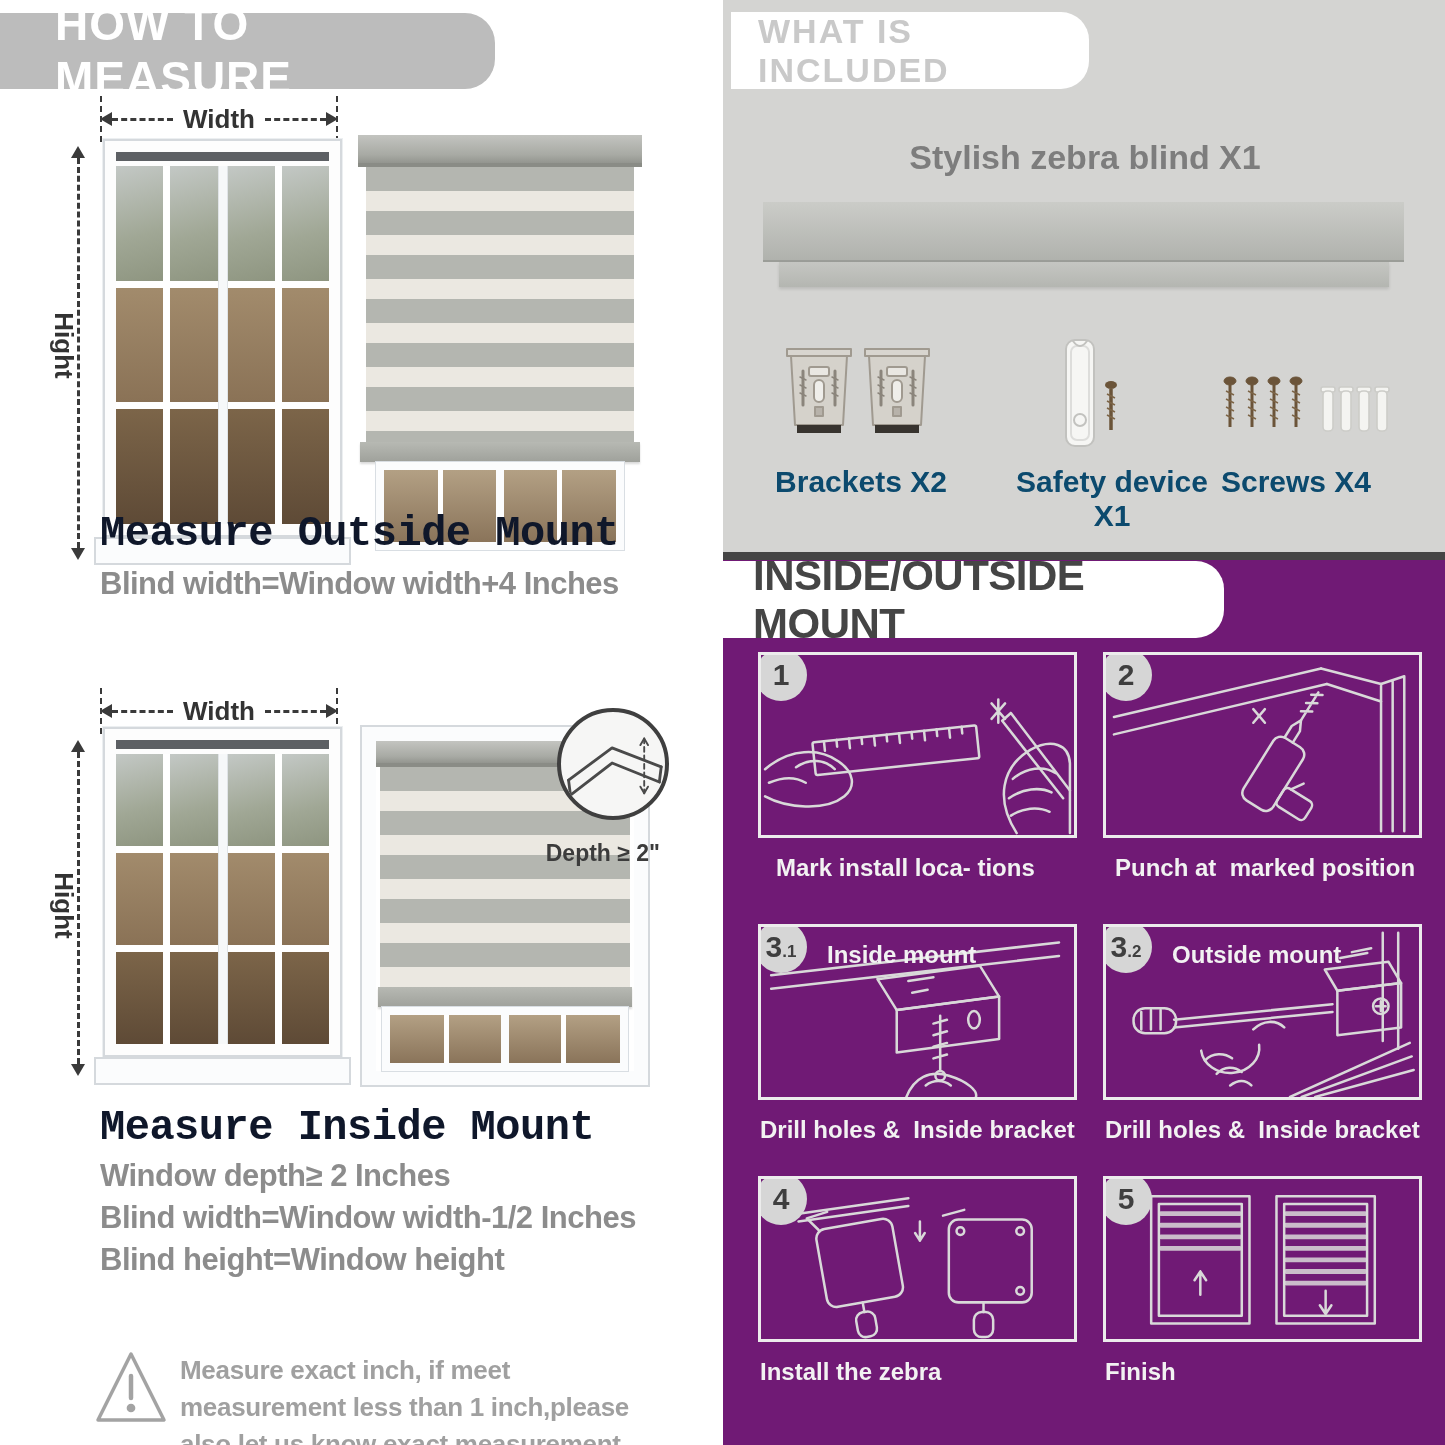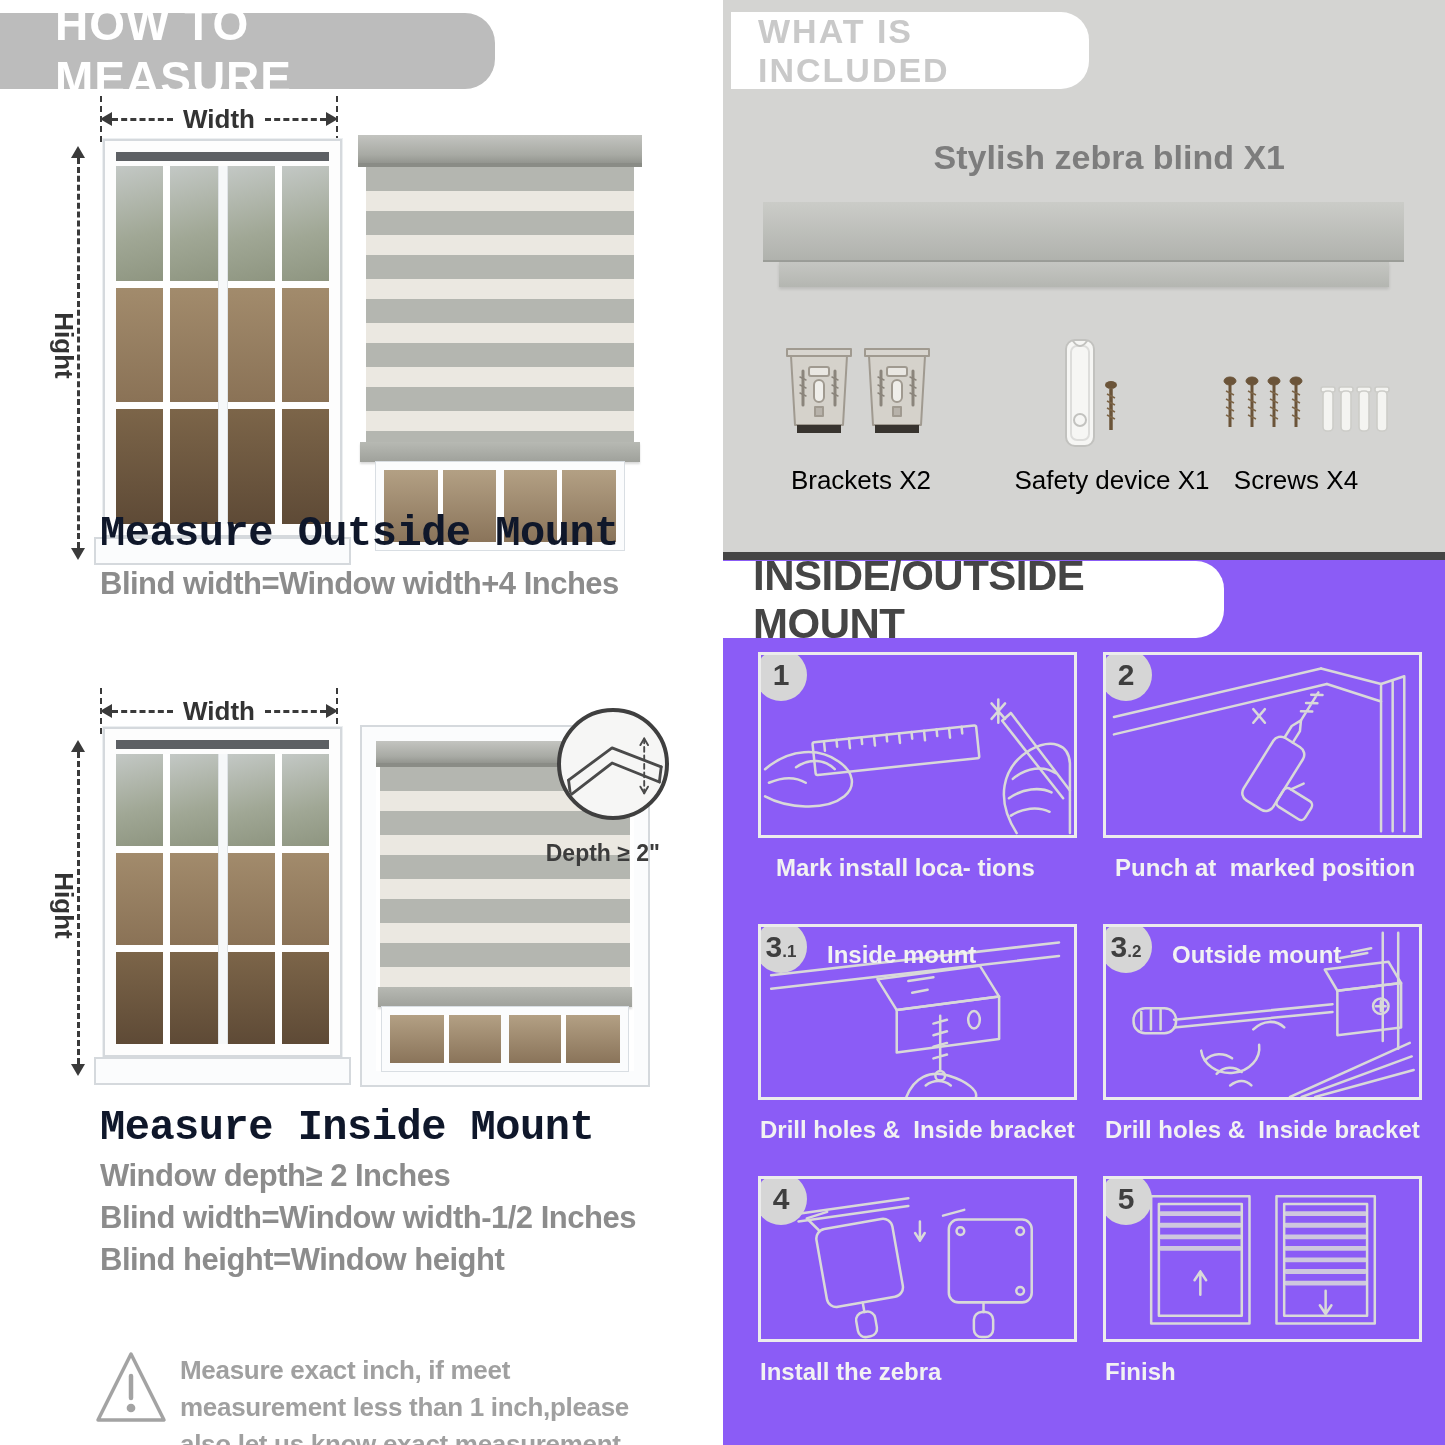--- a/index.html
+++ b/index.html
@@ -58,33 +58,33 @@
   .framed{border:14px solid #fbfcfd;outline:2px solid #d5d9dd;background:#fff;}
 
   .depth-circle{width:112px;height:112px;border-radius:50%;border:4px solid #3f3f3f;
                 background:#f6f6f5;overflow:hidden;}
   .depth-label{font-size:23px;font-weight:bold;color:#3c3c3c;text-align:right;}
 
   .warn-text{font-size:26px;font-weight:bold;color:#a0a0a0;line-height:1.42;letter-spacing:-0.3px;}
 
   
   .panel-top{left:723px;top:0;width:722px;height:552px;background:#d4d4d2;}
-  .panel-dark{left:723px;top:552px;width:722px;height:893px;background:#8b5cf6;}
+  .panel-dark{left:723px;top:552px;width:722px;height:893px;background:#701a75;}
   .panel-dark .topstrip{position:absolute;left:0;top:0;width:100%;height:8px;background:#454545;}
 
   .chip-right{position:absolute;left:8px;top:12px;width:358px;height:77px;background:#fff;
     border-radius:0 28px 28px 0;display:flex;align-items:center;padding-left:27px;}
   .chip-right span{color:#c9c9c9;font-size:34px;font-weight:bold;letter-spacing:2px;}
-  .blind-label{position:absolute;left:162px;top:138px;width:400px;text-align:right;
+  .blind-label{position:absolute;left:162px;top:138px;width:400px;text-align:center;
     font-size:34px;font-weight:bold;color:#7d7d7d;}
   .headrail{position:absolute;left:40px;top:202px;width:641px;height:60px;
     background:linear-gradient(180deg,#cbccc8,#b0b2ad);border-bottom:2px solid #9b9d98;}
   .headrail-lip{position:absolute;left:56px;top:262px;width:610px;height:25px;
     background:linear-gradient(180deg,#c5c6c2,#b4b6b1);box-shadow:0 2px 3px rgba(0,0,0,.12);}
-  .inc-label{position:absolute;top:465px;font-size:26px;font-weight:normal;color:#000000;
+  .inc-label{position:absolute;top:465px;font-size:30px;font-weight:bold;color:#0c4a6e;
     width:220px;text-align:center;}
 
   .chip-dark{position:absolute;left:0;top:9px;width:501px;height:77px;background:#fff;
     border-radius:0 28px 28px 0;display:flex;align-items:center;padding-left:30px;}
   .chip-dark span{color:#454545;font-size:42px;font-weight:bold;letter-spacing:-0.5px;}
 
   .step{position:absolute;width:319px;}
   .sbox{position:relative;width:319px;border:3px solid #ececec;overflow:hidden;}
   .sbox svg.illu{position:absolute;inset:0;width:100%;height:100%;}
   .badge{position:absolute;left:-6px;top:-6px;width:52px;height:52px;border-radius:50%;

